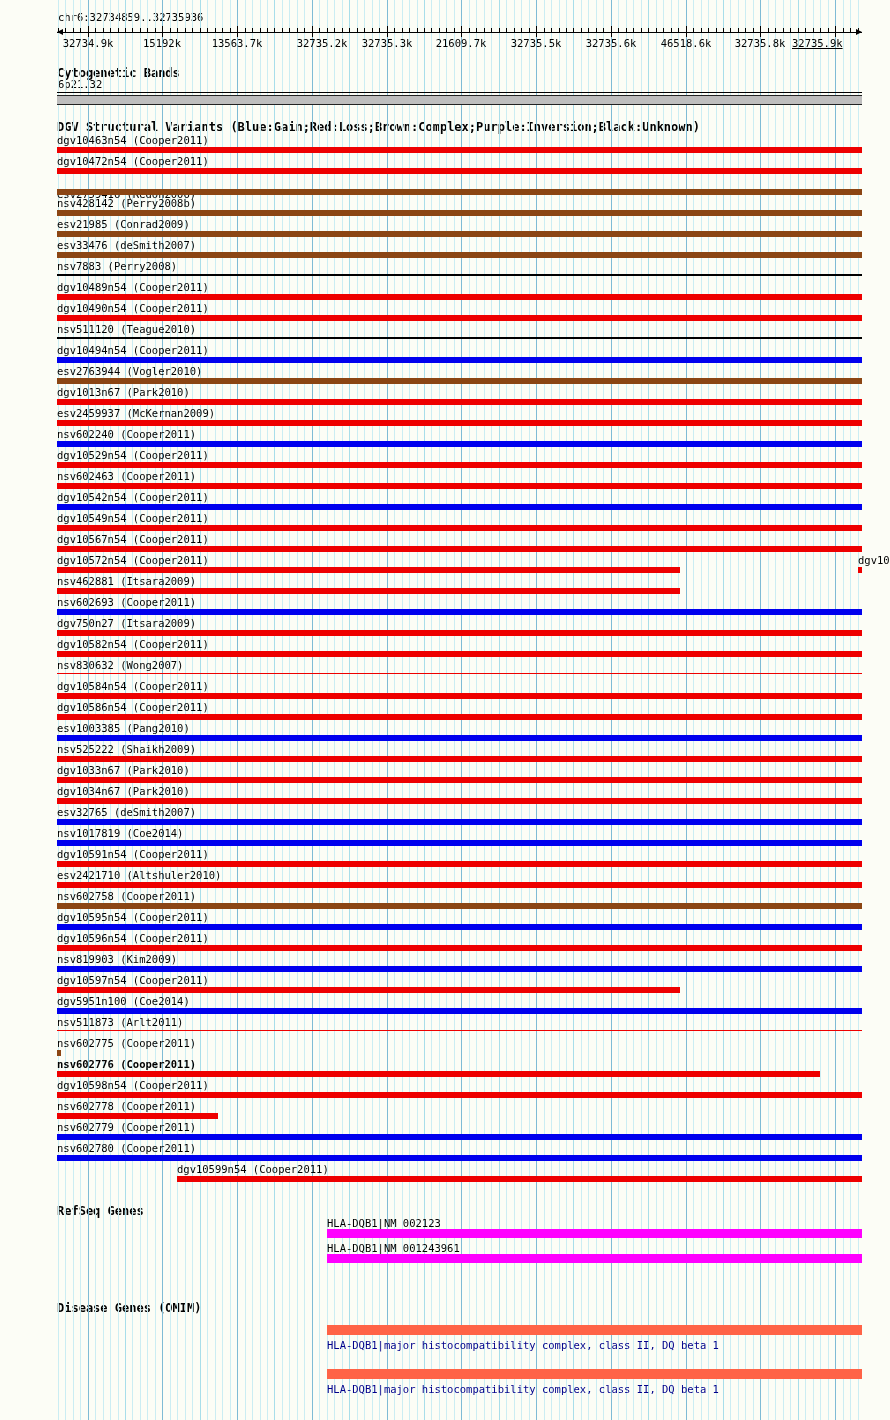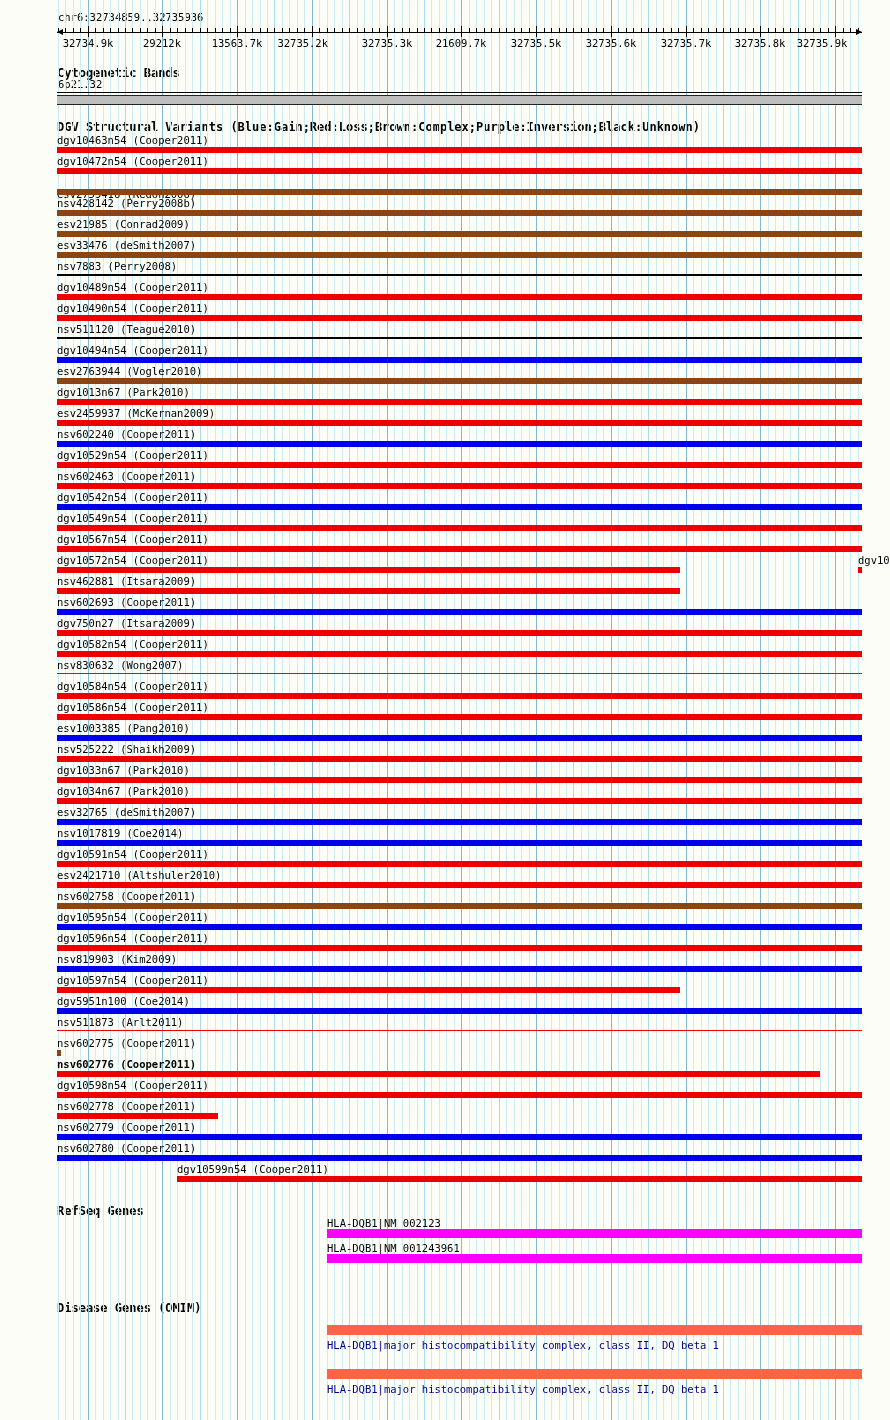--- a/index.html
+++ b/index.html
@@ -236,30 +236,30 @@
     <div class=" abs" style="left: 797.725px; top: 28px; width: 1px; height: 4px; background: rgb(0, 0, 0);"></div>
     <div class=" abs" style="left: 805.2px; top: 28px; width: 1px; height: 4px; background: rgb(0, 0, 0);"></div>
     <div class=" abs" style="left: 812.675px; top: 28px; width: 1px; height: 4px; background: rgb(0, 0, 0);"></div>
     <div class=" abs" style="left: 820.15px; top: 28px; width: 1px; height: 4px; background: rgb(0, 0, 0);"></div>
     <div class=" abs" style="left: 827.625px; top: 28px; width: 1px; height: 4px; background: rgb(0, 0, 0);"></div>
     <div class=" abs" style="left: 835.1px; top: 26px; width: 1px; height: 11px; background: rgb(0, 0, 0);"></div>
     <div class=" abs" style="left: 842.575px; top: 28px; width: 1px; height: 4px; background: rgb(0, 0, 0);"></div>
     <div class=" abs" style="left: 850.05px; top: 28px; width: 1px; height: 4px; background: rgb(0, 0, 0);"></div>
     <div class=" abs" style="left: 857.525px; top: 28px; width: 1px; height: 4px; background: rgb(0, 0, 0);"></div>
     <div class="lbl abs" style="left: 58px; top: 37px; width: 60px; text-align: center;">32734.9k</div>
-    <div class="lbl abs" style="left: 132px; top: 37px; width: 60px; text-align: center;">29212k</div>
+    <div class="lbl abs" style="left: 132px; top: 37px; width: 60px; text-align: center;">15192k</div>
     <div class="lbl abs" style="left: 207px; top: 37px; width: 60px; text-align: center;">13563.7k</div>
-    <div class="lbl abs" style="left: 268px; top: 37px; width: 60px; text-align: right;">32735.2k</div>
+    <div class="lbl abs" style="left: 292px; top: 37px; width: 60px; text-align: center;">32735.2k</div>
     <div class="lbl abs" style="left: 357px; top: 37px; width: 60px; text-align: center;">32735.3k</div>
     <div class="lbl abs" style="left: 431px; top: 37px; width: 60px; text-align: center;">21609.7k</div>
     <div class="lbl abs" style="left: 506px; top: 37px; width: 60px; text-align: center;">32735.5k</div>
     <div class="lbl abs" style="left: 581px; top: 37px; width: 60px; text-align: center;">32735.6k</div>
-    <div class="lbl abs" style="left: 656px; top: 37px; width: 60px; text-align: center;">32735.7k</div>
+    <div class="lbl abs" style="left: 656px; top: 37px; width: 60px; text-align: center;">46518.6k</div>
     <div class="lbl abs" style="left: 730px; top: 37px; width: 60px; text-align: center;">32735.8k</div>
-    <div class="lbl abs" style="left: 792px; top: 37px; width: 60px; text-align: center;">32735.9k</div>
+    <div class="lbl abs" style="left: 792px; top: 37px; width: 60px;  text-decoration: underline;">32735.9k</div>
     <div class=" abs" style="left: 57px; top: 92px; width: 805px; height: 1px; background: rgb(0, 0, 0);"></div>
     <div class=" abs" style="left: 57px; top: 95px; width: 805px; height: 8px; background: rgb(190, 190, 190); border-top: 1px solid rgb(34, 34, 34); border-bottom: 1px solid rgb(34, 34, 34);"></div>
     <div class="lbl abs" style="left: 57px; top: 134px;">dgv10463n54 (Cooper2011)</div>
     <div class=" abs" style="left: 57px; top: 147px; width: 805px; height: 6px; background: rgb(238, 0, 0);"></div>
     <div class="lbl abs" style="left: 57px; top: 155px;">dgv10472n54 (Cooper2011)</div>
     <div class=" abs" style="left: 57px; top: 168px; width: 805px; height: 6px; background: rgb(238, 0, 0);"></div>
     <div class="lbl abs" style="left: 57px; top: 188px;">esv2759416 (Redon2006)</div>
     <div class=" abs" style="left: 57px; top: 189px; width: 805px; height: 6px; background: rgb(139, 69, 19);"></div>
     <div class="lbl abs" style="left: 57px; top: 197px;">nsv428142 (Perry2008b)</div>
     <div class=" abs" style="left: 57px; top: 210px; width: 805px; height: 6px; background: rgb(139, 69, 19);"></div>

